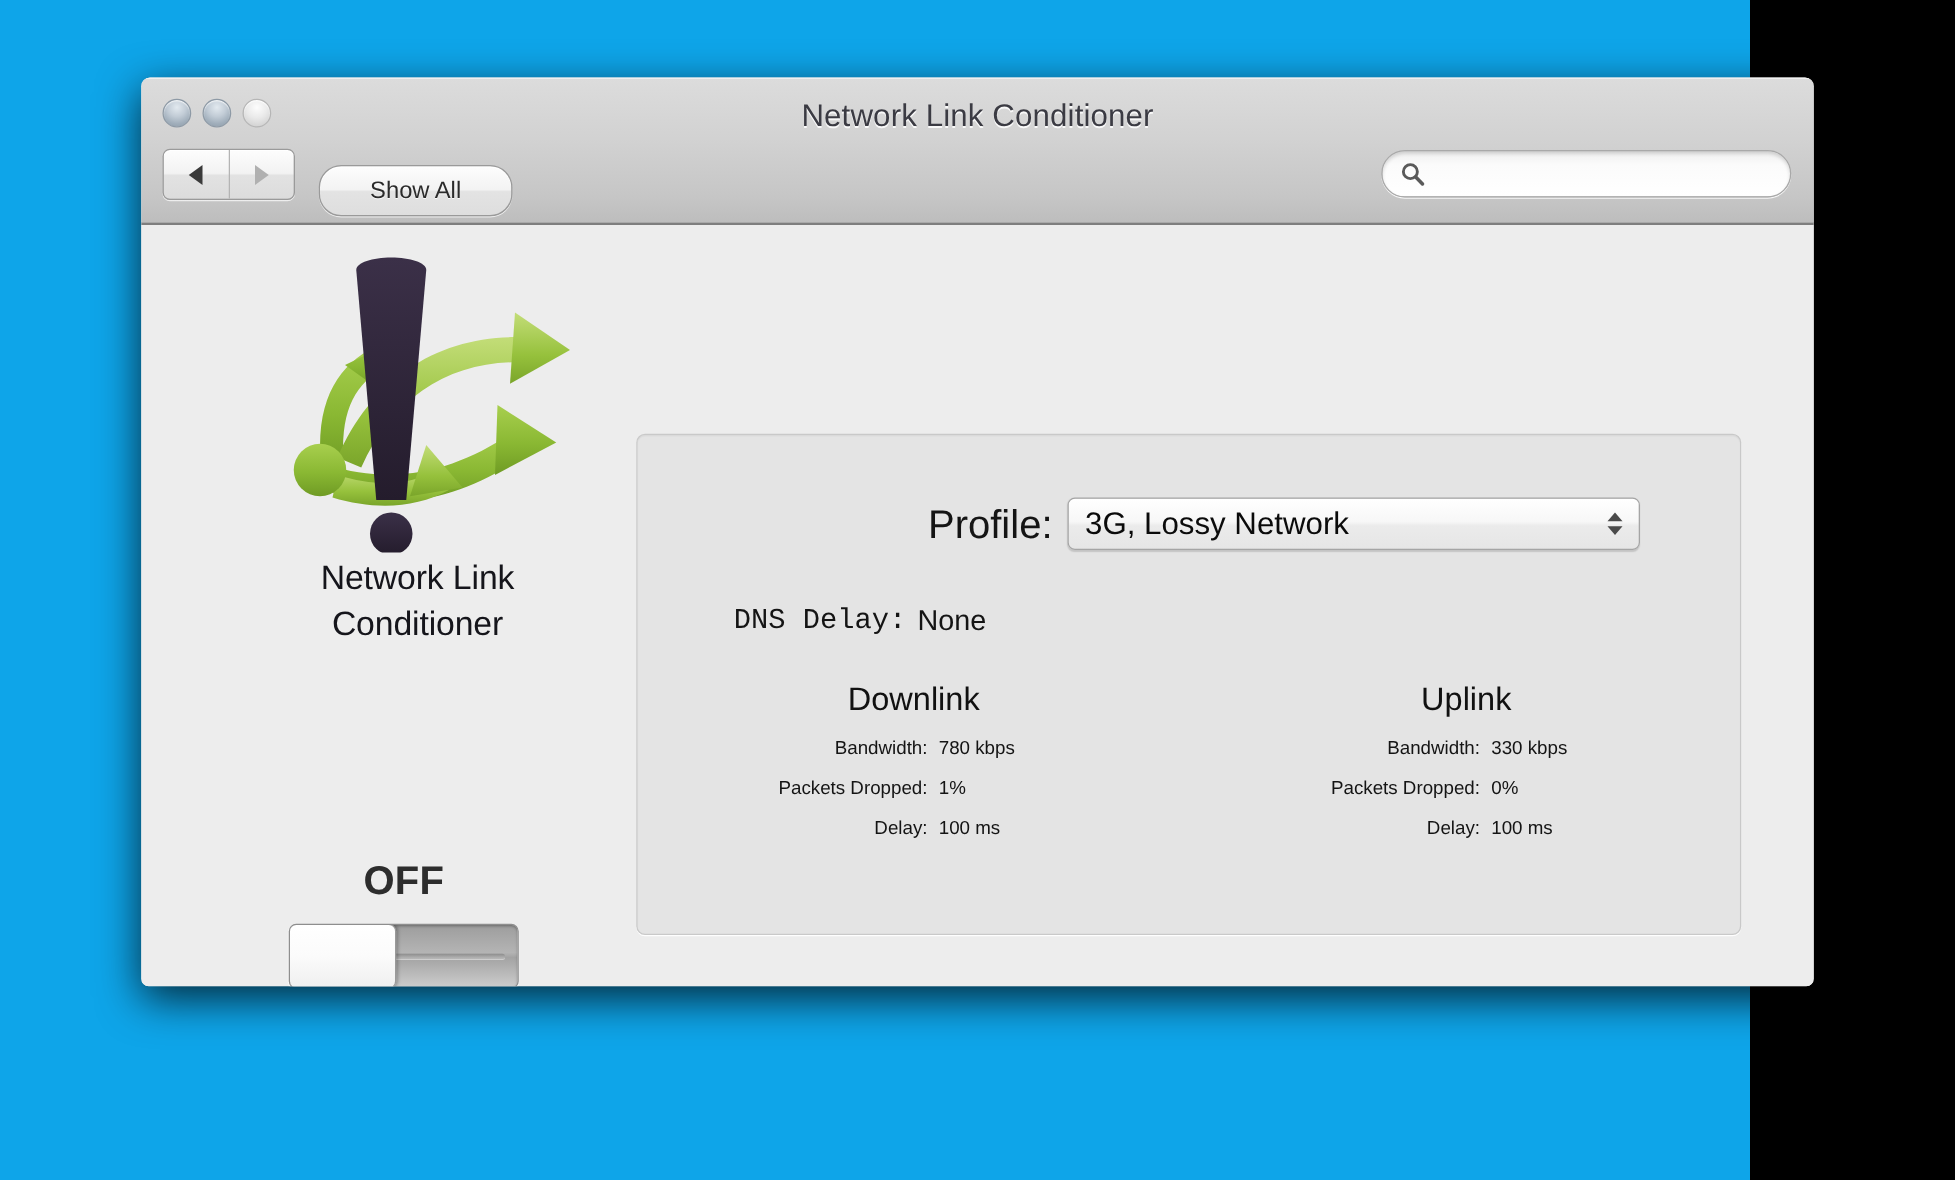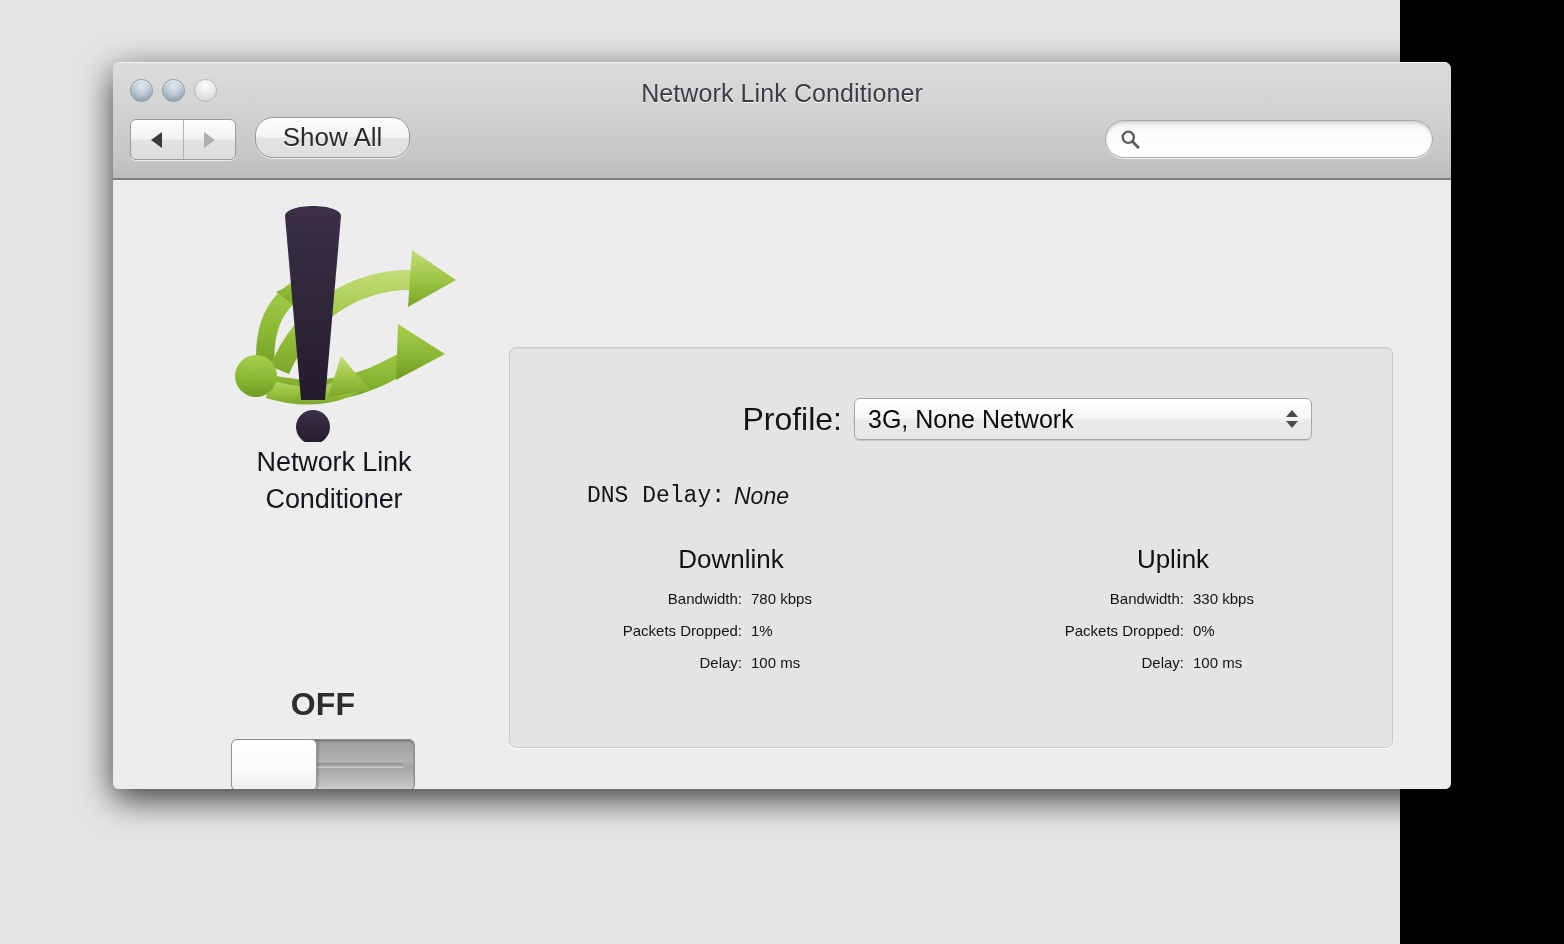--- a/index.html
+++ b/index.html
@@ -12,21 +12,21 @@
     height: 944px;
     overflow: hidden;
     font-family: "Liberation Sans", sans-serif;
     -webkit-font-smoothing: antialiased;
   }
 
   #screen {
     position: relative;
     width: 1400px;
     height: 944px;
-    background: #e5e5e5;
+    background: #0ea5e9;
   }
 
   
   .window {
     position: absolute;
     left: 113px;
     top: 62px;
     width: 1338px;
     height: 727px;
     border-radius: 7px 7px 6px 6px;
@@ -121,32 +121,32 @@
     width: 0; height: 0;
     border-top: 8px solid transparent;
     border-bottom: 8px solid transparent;
     border-left: 11px solid #b0b0b0;
   }
 
   
   .showall {
     position: absolute;
     left: 142px;
-    top: 55px;
+    top: 70px;
     width: 155px;
     height: 41px;
     border: 1px solid #9a9a9a;
     border-radius: 18px;
     background: linear-gradient(to bottom, #fdfdfd 0%, #f3f3f3 48%, #e3e3e3 52%, #dedede 100%);
     box-shadow: 0 1px 0 rgba(255,255,255,0.7), inset 0 1px 0 rgba(255,255,255,0.9);
     box-sizing: border-box;
     display: flex;
     align-items: center;
     justify-content: center;
-    font-size: 26px;
+    font-size: 19px;
     color: #2b2b2b;
     text-shadow: 0 1px 0 rgba(255,255,255,0.8);
   }
 
   
   .searchfield {
     position: absolute;
     left: 992px;
     top: 58px;
     width: 328px;
@@ -344,21 +344,20 @@
     width: 215px;
     text-align: right;
     font-size: 23px;
     color: #141414;
     font-family: Liberation Mono, monospace;
   }
   .dns-value {
     margin-left: 9px;
     font-size: 23px;
     color: #141414;
-    font-style: italic;
   }
 
   .links {
     position: absolute;
     left: 0;
     top: 196px;
     width: 884px;
     display: flex;
   }
   .linkcol {
@@ -473,21 +472,21 @@
           <div class="switch-knob"></div>
         </div>
         <span class="toggle-text">ON</span>
       </div>
 
       <div class="panel">
 
         <div class="profile-row">
           <div class="profile-label">Profile:</div>
           <div class="popup">
-            <span class="popup-value">3G, None Network</span>
+            <span class="popup-value">3G, Lossy Network</span>
             <span class="popup-arrows">
               <span class="arr-up"></span>
               <span class="arr-dn"></span>
             </span>
           </div>
         </div>
 
         <div class="dns-row">
           <div class="dns-inner">
             <span class="dns-label">DNS Delay:</span>

